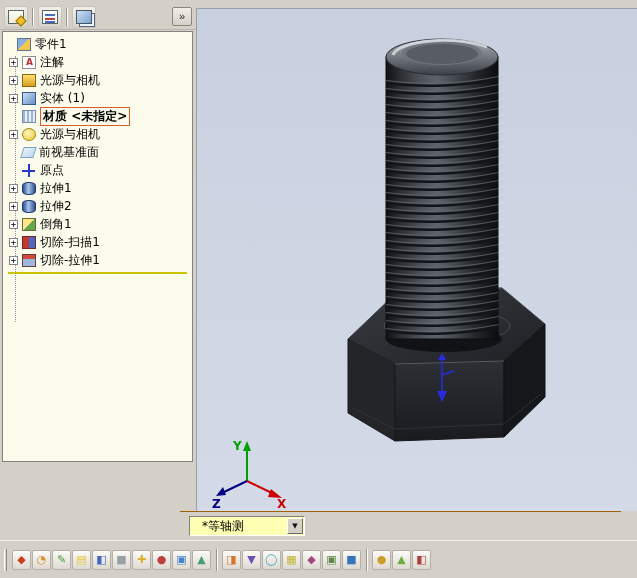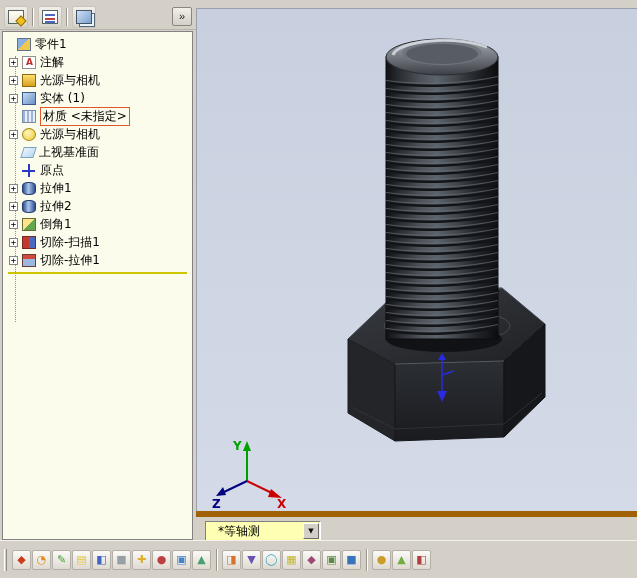--- a/index.html
+++ b/index.html
@@ -22,33 +22,33 @@
     background:#f4c020;border:1px solid #907010;transform:rotate(45deg);}
   .tbi2{background:#fff;border:1px solid #566;}
   .tbi2::after{content:"";position:absolute;left:2px;top:3px;width:10px;height:2px;
     background:#4868c0;box-shadow:0 4px 0 #c04040,0 7px 0 #4868c0;}
   .tbi3{background:linear-gradient(135deg,#cfe0f4,#7ca0cf);border:1px solid #456;
     box-shadow:3px 3px 0 -1px #eef3fa,3px 3px 0 0 #567;}
   .expand-btn{margin-left:auto;width:20px;height:19px;background:linear-gradient(180deg,#f2efe8,#d4d0c8);
     border:1px solid #8a867e;font-size:11px;line-height:15px;text-align:center;color:#222;border-radius:2px;}
 
   
-  .tree-panel{position:absolute;left:2px;top:31px;width:191px;height:509px;
+  .tree-panel{position:absolute;left:2px;top:31px;width:191px;height:431px;
     background:var(--tree-bg,#fcfcec);border:1px solid #828282;padding:3px 2px;overflow:hidden;}
   .guide{position:absolute;left:12px;top:24px;width:0;height:266px;border-left:1px dotted #909090;}
   .tree-row{height:18px;display:flex;align-items:center;position:relative;white-space:nowrap;}
   .tree-row.root{padding-left:12px;}
   .tree-row.child{padding-left:4px;}
   .expander{width:9px;height:9px;border:1px solid #848484;background:#fff;
     font-size:9px;line-height:7px;text-align:center;margin-right:4px;flex:none;
     font-family:"DejaVu Sans Mono",monospace;z-index:1;}
   .spacer{width:13px;flex:none;}
   .ti{width:14px;height:13px;margin-right:4px;flex:none;position:relative;display:inline-block;z-index:1;}
   .tlabel{color:#000;}
-  .tlabel.hl{border:1px solid var(--hl-box,#e05a28);padding:0 2px;}
+  .tlabel.hl{border:1px solid var(--hl-box,#e05a28);padding:0 2px;font-weight:bold;}
   .rollback{border-top:2px solid var(--rollback,#cfc400);margin:3px 3px 0 3px;}
 
   .ti.part{background:linear-gradient(135deg,#88b0e0 0 45%,#f0c850 45%);border:1px solid #607090;}
   .ti.annotations{background:#fff;border:1px solid #909090;}
   .ti.annotations::after{content:"A";position:absolute;left:3px;top:0;font-size:9px;font-weight:bold;color:#c03030;line-height:11px;}
   .ti.design-binder{background:linear-gradient(180deg,#ffe070,#d8a020);border:1px solid #906810;}
   .ti.solid-bodies{background:linear-gradient(135deg,#c8ddf4,#6890c8);border:1px solid #3a5a88;}
   .ti.material{background:repeating-linear-gradient(90deg,#9fb4d8 0 2px,#e6eef8 2px 4px);border:1px solid #7a8aa8;}
   .ti.lights-cameras{background:radial-gradient(circle at 40% 35%,#fff8c0,#ecc428);border-radius:50%;border:1px solid #a08818;}
   .ti.plane{background:linear-gradient(135deg,#eaf4fc,#bcd8ee);border:1px solid #78a0c8;transform:skewX(-18deg);width:13px;height:11px;}
@@ -62,22 +62,22 @@
 
   
   .viewport{position:absolute;left:196px;top:8px;width:441px;height:503px;
     background:linear-gradient(180deg,var(--vp-top,#c8d0df),var(--vp-bottom,#d4dae7));
     border-top:1px solid #9aa0ac;border-left:1px solid #9aa0ac;}
   .bolt-svg{position:absolute;left:0;top:0;}
   .triad-svg{position:absolute;left:14px;top:428px;}
   .triad-svg text{font-family:"DejaVu Sans",sans-serif;font-size:12px;font-weight:bold;}
 
   
-  .view-strip{position:absolute;left:196px;top:511px;width:441px;height:29px;
-    background:var(--chrome,#d4d0c8);border-top:6px solid #a16207;}
+  .view-strip{position:absolute;left:180px;top:511px;width:441px;height:29px;
+    background:var(--chrome,#d4d0c8);border-top:1px solid #a16207;}
   .combo{position:absolute;left:9px;top:4px;width:116px;height:20px;
     border:1px solid;border-color:#808080 #fff #fff #808080;background:var(--combo-bg,#ffffb4);
     display:flex;align-items:center;}
   .combo-text{flex:1;padding-left:12px;font-size:12px;}
   .combo-btn{width:16px;height:16px;margin:1px;background:#d4d0c8;
     border:1px solid;border-color:#fff #6a6a6a #6a6a6a #fff;
     font-size:7px;display:flex;align-items:center;justify-content:center;color:#111;}
 
   
   .bottom-toolbar{position:absolute;left:0;top:540px;width:637px;height:38px;
@@ -139,21 +139,21 @@
           <span class="tlabel hl">材质 &lt;未指定&gt;</span>
         </div>
         <div class="tree-row child">
           <span class="expander">+</span>
           <span class="ti lights-cameras"></span>
           <span class="tlabel">光源与相机</span>
         </div>
         <div class="tree-row child">
           <span class="spacer"></span>
           <span class="ti plane"></span>
-          <span class="tlabel">上视基准面</span>
+          <span class="tlabel">前视基准面</span>
         </div>
         <div class="tree-row child">
           <span class="spacer"></span>
           <span class="ti origin"></span>
           <span class="tlabel">原点</span>
         </div>
         <div class="tree-row child">
           <span class="expander">+</span>
           <span class="ti extrude"></span>
           <span class="tlabel">拉伸1</span>

